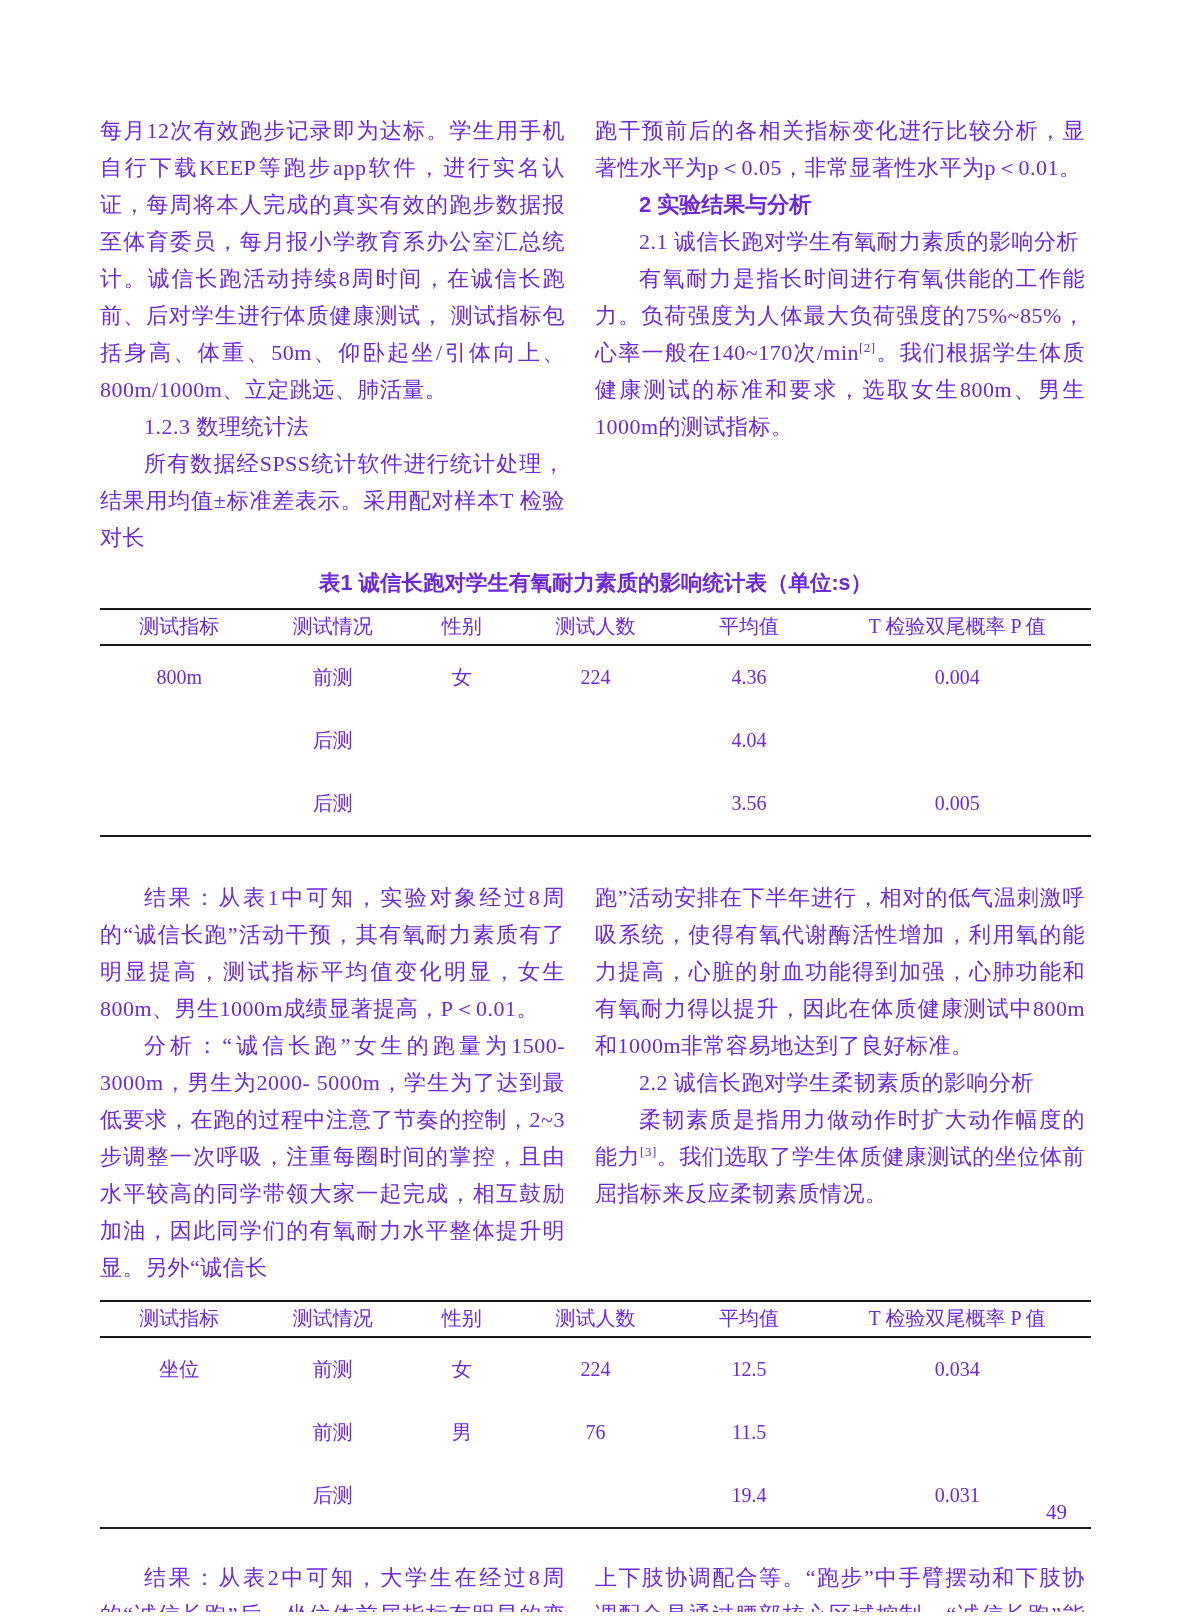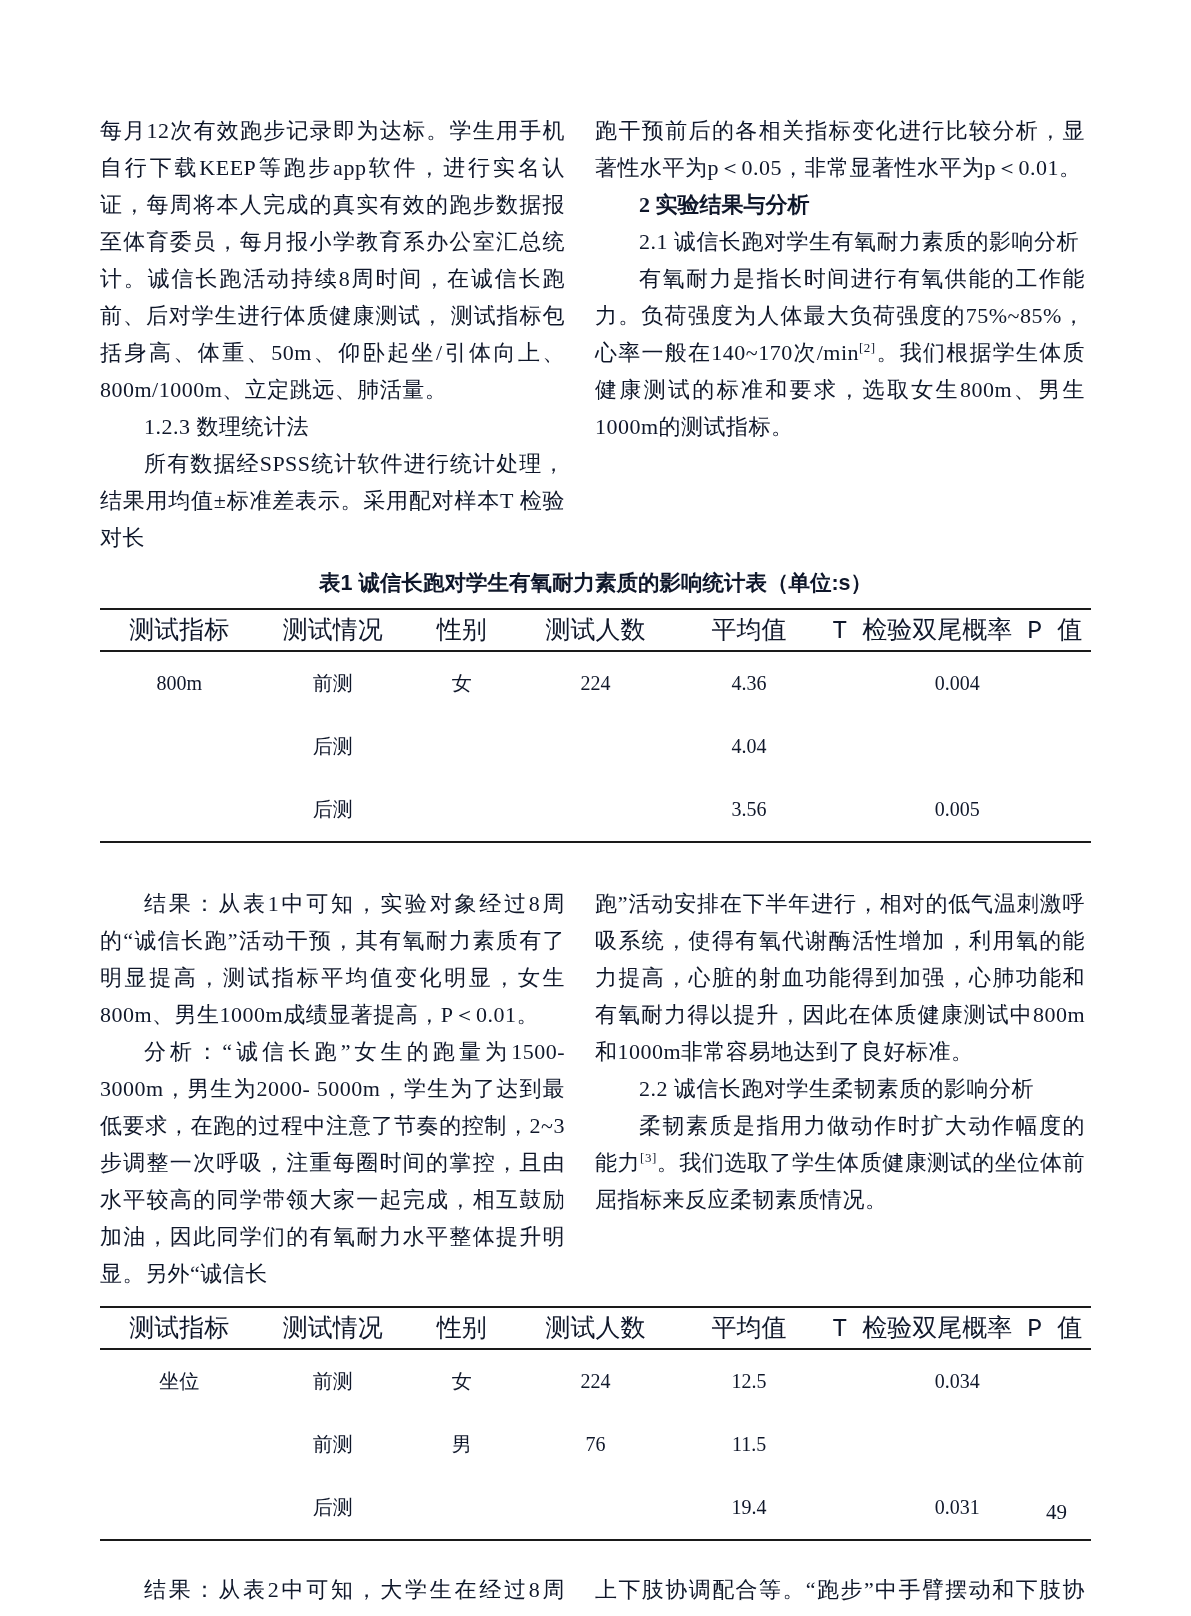--- a/index.html
+++ b/index.html
@@ -3,56 +3,56 @@
 <meta charset="utf-8">
 <style>
   html,body { margin:0; padding:0; background:#ffffff; }
   .page {
     position:relative;
     width:1191px; height:1612px;
     margin:0 auto;
     background:#ffffff;
     box-sizing:border-box;
     padding:112px 100px 0 100px;
-    color:#0f172a;
+    color:#6d28d9;
     font-family:"Liberation Serif", serif;
   }
   .cols { display:flex; gap:30px; }
   .col-left { width:465px; }
   .col-right { width:490px; }
   p.body-par {
     margin:0;
     font-size:22px;
     line-height:37px;
     text-align:justify;
     letter-spacing:0.5px;
   }
   p.indent { text-indent:2em; }
-  p.bold-heading { font-weight:bold; font-family:Liberation Serif, serif; letter-spacing:0; }
+  p.bold-heading { font-weight:bold; font-family:Liberation Sans, sans-serif; letter-spacing:0; }
   sup.ref { font-size:13px; line-height:0; vertical-align:super; }
   .table-section { margin-top:12px; }
   .table-section.second { margin-top:14px; }
   .table-title {
     text-align:center;
     font-family:"Liberation Sans", sans-serif;
     font-weight:bold;
     font-size:21.5px;
     margin-bottom:11px;
   }
   table.stat-table {
     width:100%;
     border-collapse:collapse;
     border-top:2.5px solid #1a1a1a;
     border-bottom:2.5px solid #1a1a1a;
     table-layout:fixed;
   }
   table.stat-table th {
-    font-family:Liberation Mono, monospace;
+    font-family:Liberation Serif, serif;
     font-weight:normal;
-    font-size:25px;
+    font-size:20px;
     padding:3px 0 4px 0;
     border-bottom:2px solid #1a1a1a;
     text-align:center;
   }
   table.stat-table td {
     font-size:20px;
     padding:18px 0;
     height:23px;
     text-align:center;
     font-family:"Liberation Serif", serif;

